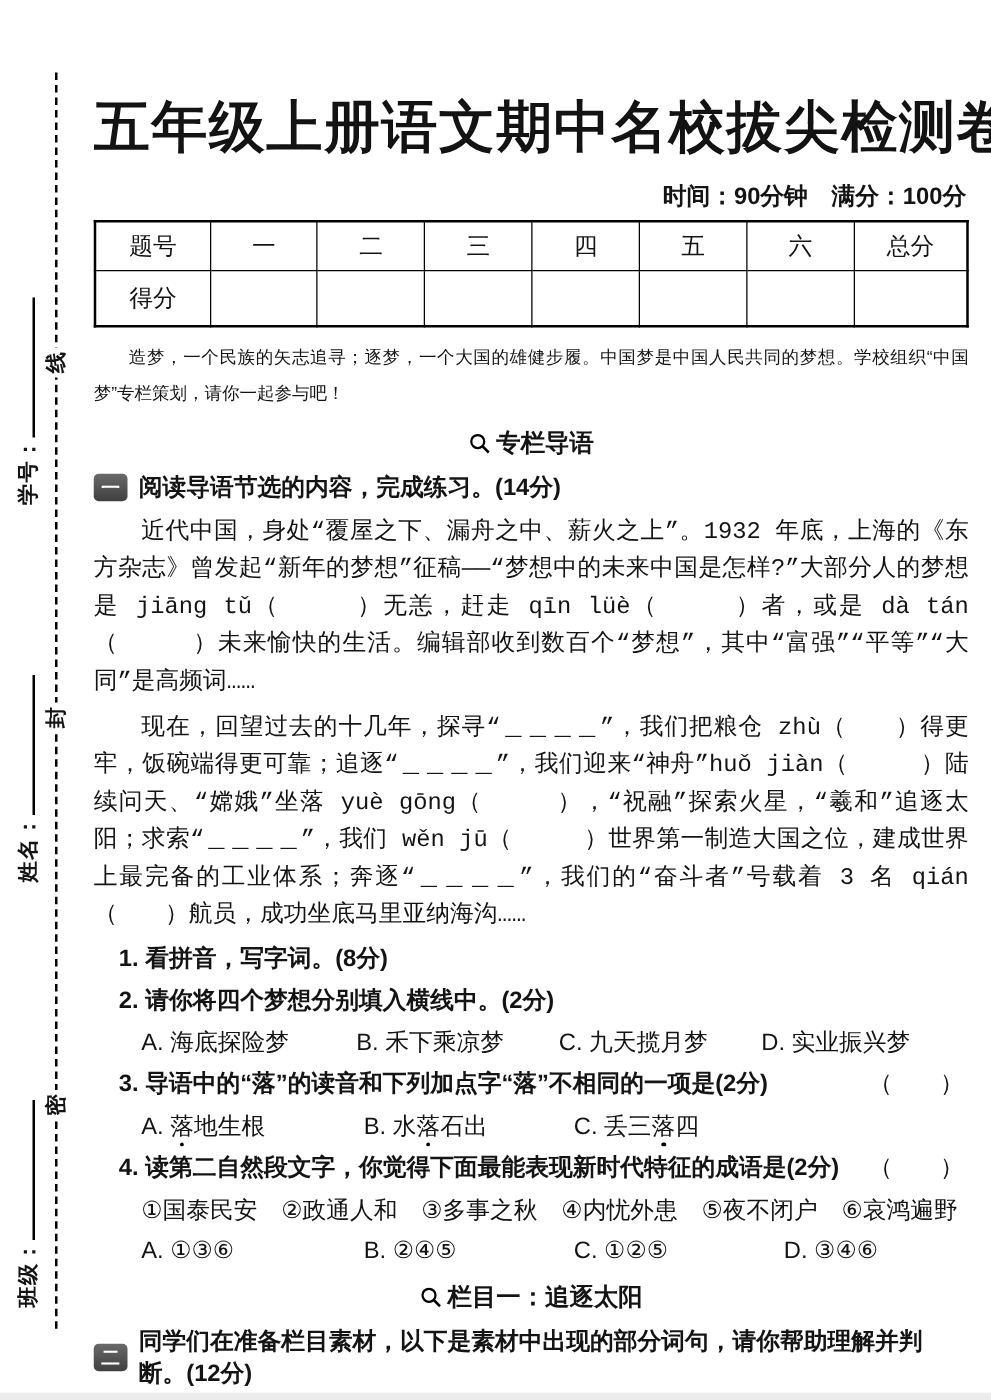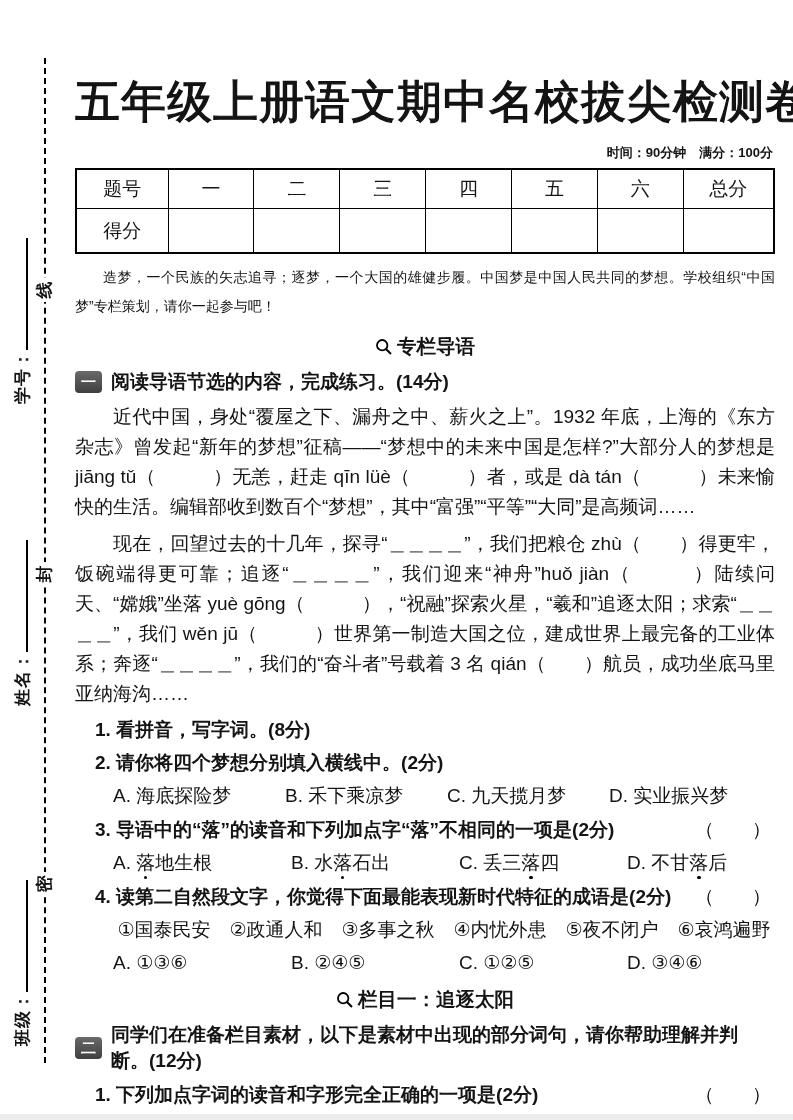--- a/index.html
+++ b/index.html
@@ -19,50 +19,50 @@
     position:absolute;left:8px;transform:rotate(-90deg);transform-origin:left top;
     white-space:nowrap;font-size:17px;font-weight:700;letter-spacing:1px;
   }
   .sblank{display:inline-block;width:112px;height:1.05em;border-bottom:2.5px solid #000;vertical-align:baseline;}
   
   .content{position:absolute;left:75px;top:0;width:700px;}
   .paper-title{
     margin-top:72px;text-align:center;font-size:45px;font-weight:400;letter-spacing:1px;
     -webkit-text-stroke:1.2px #111;white-space:nowrap;
   }
-  .meta-line{margin-top:12px;text-align:right;font-size:13px;font-weight:700;padding-right:2px;}
+  .meta-line{margin-top:12px;text-align:right;font-size:19px;font-weight:700;padding-right:2px;}
   
   table.score{border-collapse:collapse;width:100%;margin-top:6px;table-layout:fixed;}
   table.score td{border:1.5px solid #000;text-align:center;font-size:19px;font-weight:500;}
   table.score{border:2.5px solid #000;}
   tr.r1 td{height:36px;}
   tr.r2 td{height:41px;}
   
   .intro{margin-top:9px;font-size:14px;font-weight:400;line-height:29px;text-align:justify;text-indent:2em;}
   .banner{margin-top:12px;text-align:center;font-size:19.5px;font-weight:700;}
   .mag{vertical-align:-3px;margin-right:4px;}
   
   .sec-header{margin-top:9px;font-size:19px;font-weight:700;display:flex;align-items:center;}
   .sec-badge{
     flex:none;width:27px;height:22px;margin-right:9px;border-radius:4px;
     background:linear-gradient(#6a6a6a,#3f3f3f);color:#fff;font-size:15px;font-weight:700;
     display:flex;align-items:center;justify-content:center;
   }
   .kai{
-    margin-top:7px;font-family:Liberation Sans, sans-serif;
+    margin-top:7px;font-family:Liberation Mono, monospace;
     font-size:19px;line-height:30px;text-align:justify;text-indent:2em;font-weight:500;
   }
   .stem{margin-top:8px;padding-left:20px;font-size:19px;font-weight:600;line-height:25px;display:flex;}
   .stem .stem-text{flex:1;}
   .stem .bracket{flex:none;font-weight:500;padding-right:4px;}
   .opts{margin-top:8px;padding-left:38px;display:grid;font-size:19px;font-weight:500;}
   .opts.g4a{grid-template-columns:172px 162px 162px auto;}
   .opts.g4b{grid-template-columns:178px 168px 168px auto;}
   .opt-line{margin-top:8px;padding-left:36px;font-size:18.5px;font-weight:500;line-height:26px;}
-  .idioms{margin-top:8px;padding-left:38px;font-size:19px;font-weight:500;text-align:center;}
+  .idioms{margin-top:8px;padding-left:38px;font-size:19px;font-weight:500;}
   
   .dot{position:relative;display:inline-block;}
   .dot::after{
     content:"";position:absolute;left:50%;bottom:-3px;width:3.5px;height:3.5px;
     margin-left:-1.75px;border-radius:50%;background:#000;
   }
   .scan-edge{position:absolute;left:0;bottom:0;width:793px;height:6px;background:#ececec;}
 </style>
 </head>
 <body>
@@ -158,21 +158,20 @@
   </div>
 
   <div class="stem">
     <span class="stem-text">3. 导语中的“落”的读音和下列加点字“落”不相同的一项是(2分)</span>
     <span class="bracket">（　　）</span>
   </div>
   <div class="opts g4b">
     <span>A. <span class="dot">落</span>地生根</span>
     <span>B. 水<span class="dot">落</span>石出</span>
     <span>C. 丢三<span class="dot">落</span>四</span>
-    <span>D. 不甘<span class="dot">落</span>后</span>
   </div>
 
   <div class="stem">
     <span class="stem-text">4. 读第二自然段文字，你觉得下面最能表现新时代特征的成语是(2分)</span>
     <span class="bracket">（　　）</span>
   </div>
   <div class="idioms">①国泰民安　②政通人和　③多事之秋　④内忧外患　⑤夜不闭户　⑥哀鸿遍野</div>
   <div class="opts g4b">
     <span>A. ①③⑥</span>
     <span>B. ②④⑤</span>

